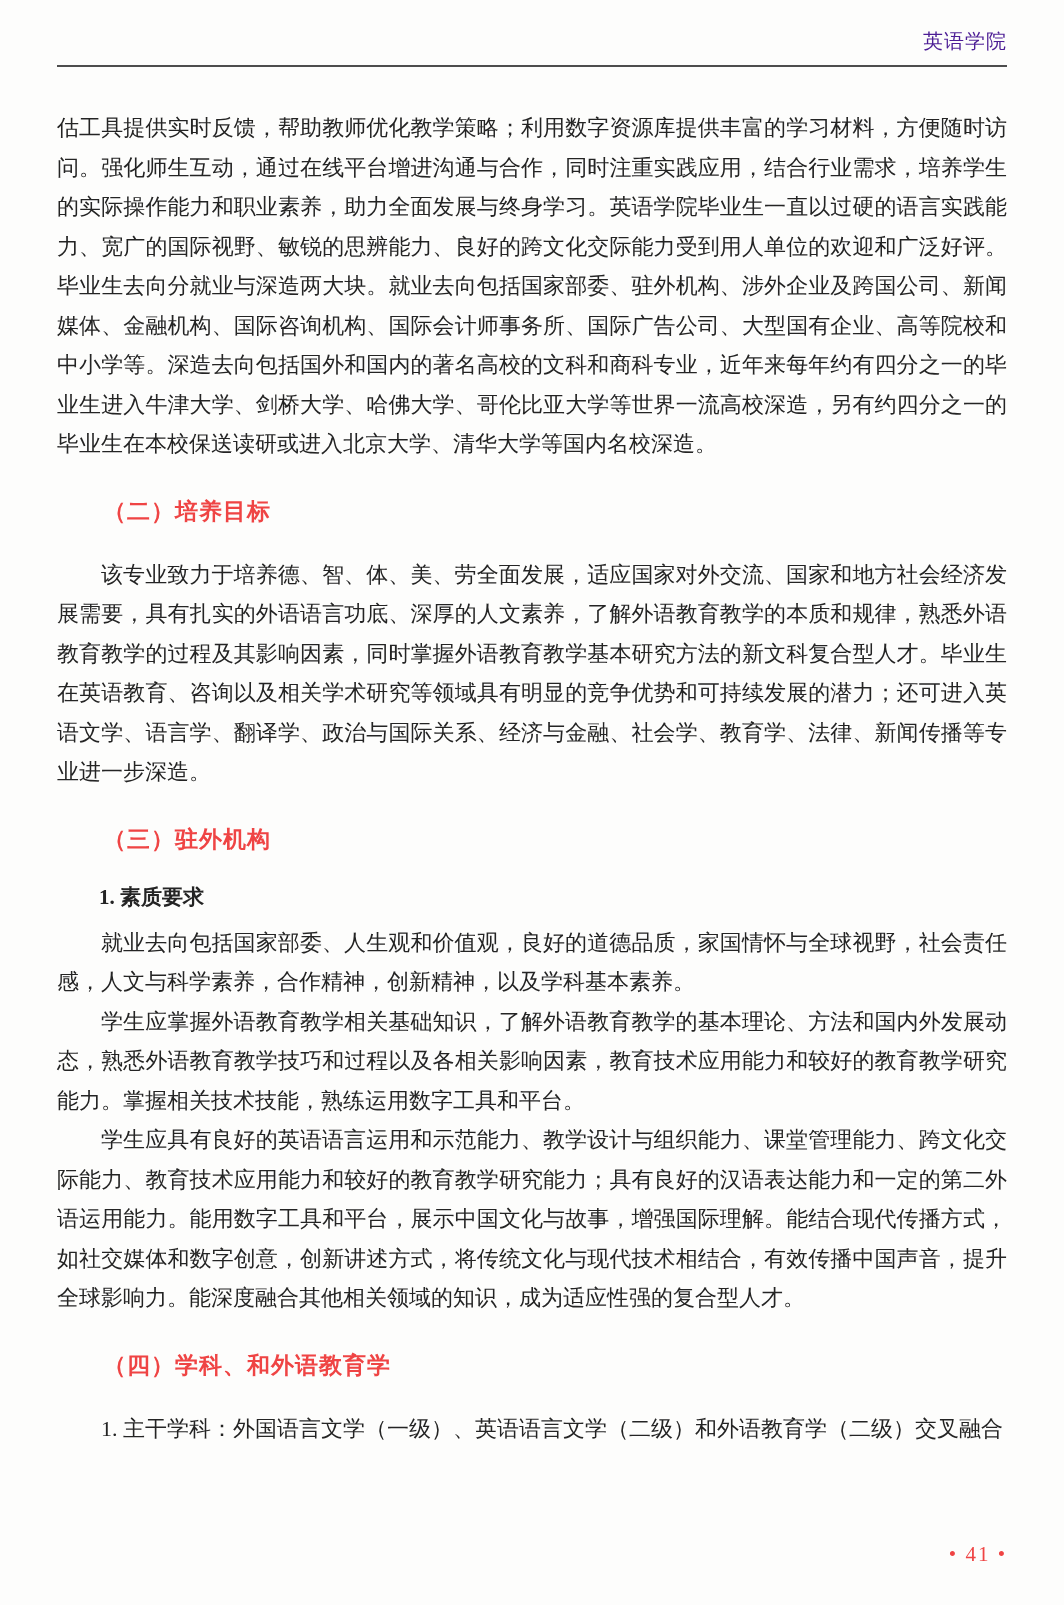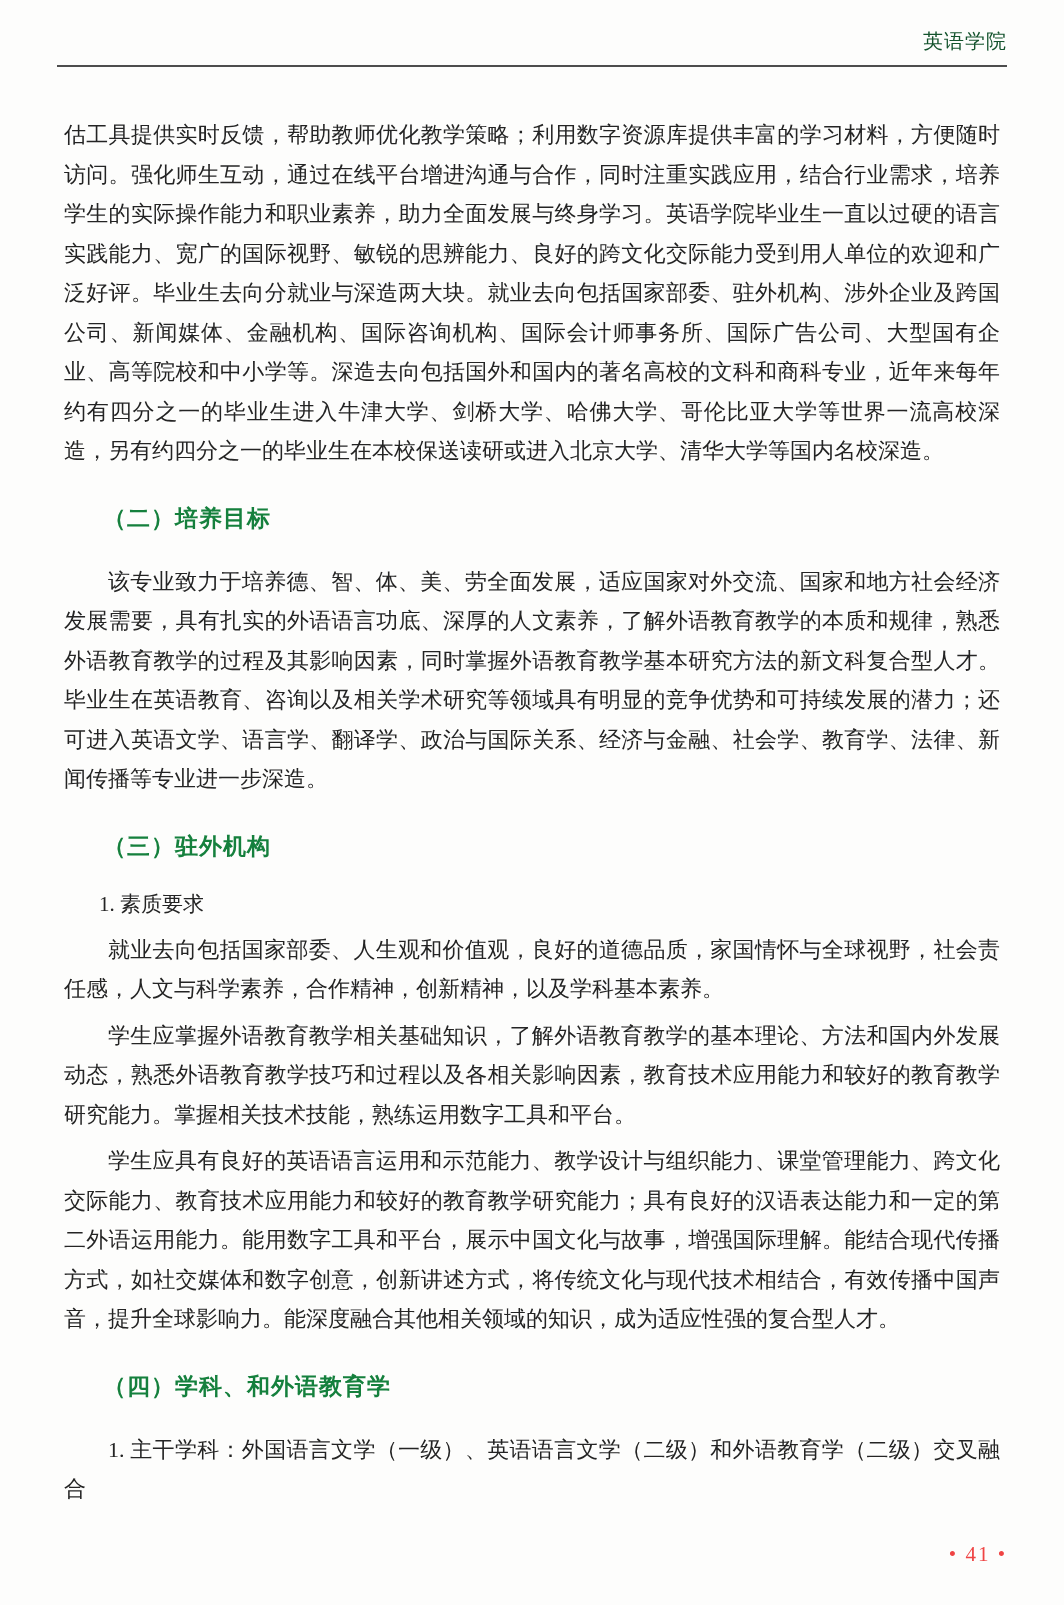--- a/index.html
+++ b/index.html
@@ -21,54 +21,54 @@
     position: absolute;
     top: 28px;
     left: 57px;
     width: 950px;
     text-align: right;
   }
   .header-title {
     font-family: Liberation Mono, monospace;
     font-size: 20px;
     letter-spacing: 1px;
-    color: #14532d;
+    color: #4c1d95;
   }
   .header-rule {
     margin-top: 10px;
     border: none;
     border-top: 2px solid #4d4d4d;
     width: 100%;
   }
   .content {
     position: absolute;
     top: 108px;
     left: 57px;
     width: 950px;
   }
   .para {
     font-size: 22px;
     line-height: 39.5px;
     text-align: justify;
     text-justify: inter-character;
-    margin: 7px;
+    margin: 0;
   }
   .para.indent { text-indent: 2em; }
   .section-heading {
     font-family: "Liberation Sans", "DejaVu Sans", sans-serif;
     font-weight: bold;
     font-size: 23px;
-    color: #15803d;
+    color: #ef4444;
     margin: 32px 0 28px 0;
     text-indent: 2em;
     letter-spacing: 1px;
   }
   .sub-label {
     font-size: 21px;
-    font-weight: normal;
+    font-weight: bold;
     margin: 14px 0 12px 0;
     text-indent: 2em;
     font-family: "Liberation Serif", "DejaVu Serif", serif;
   }
   .page-footer {
     position: absolute;
     bottom: 38px;
     right: 57px;
     font-size: 21px;
     color: #ef4444;

